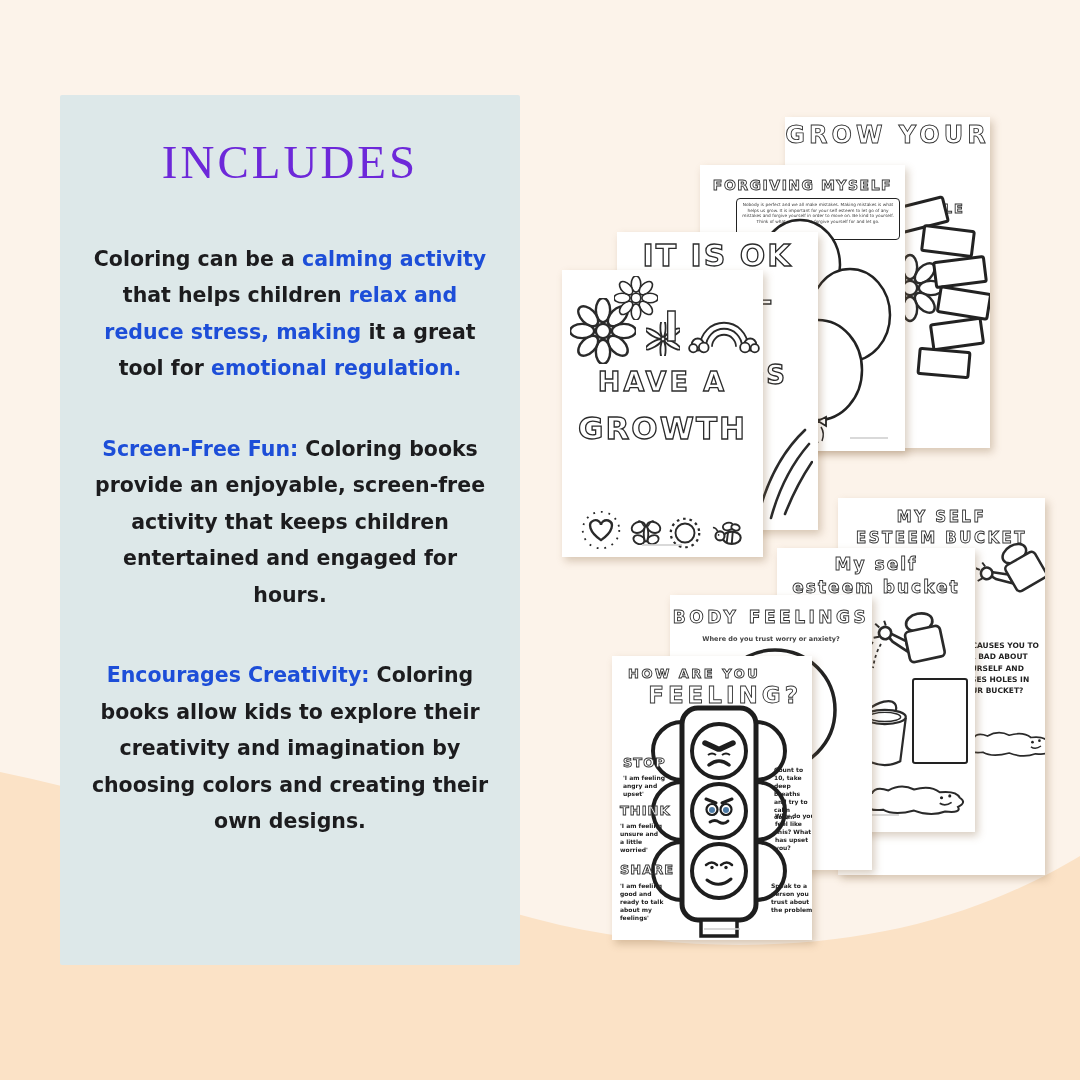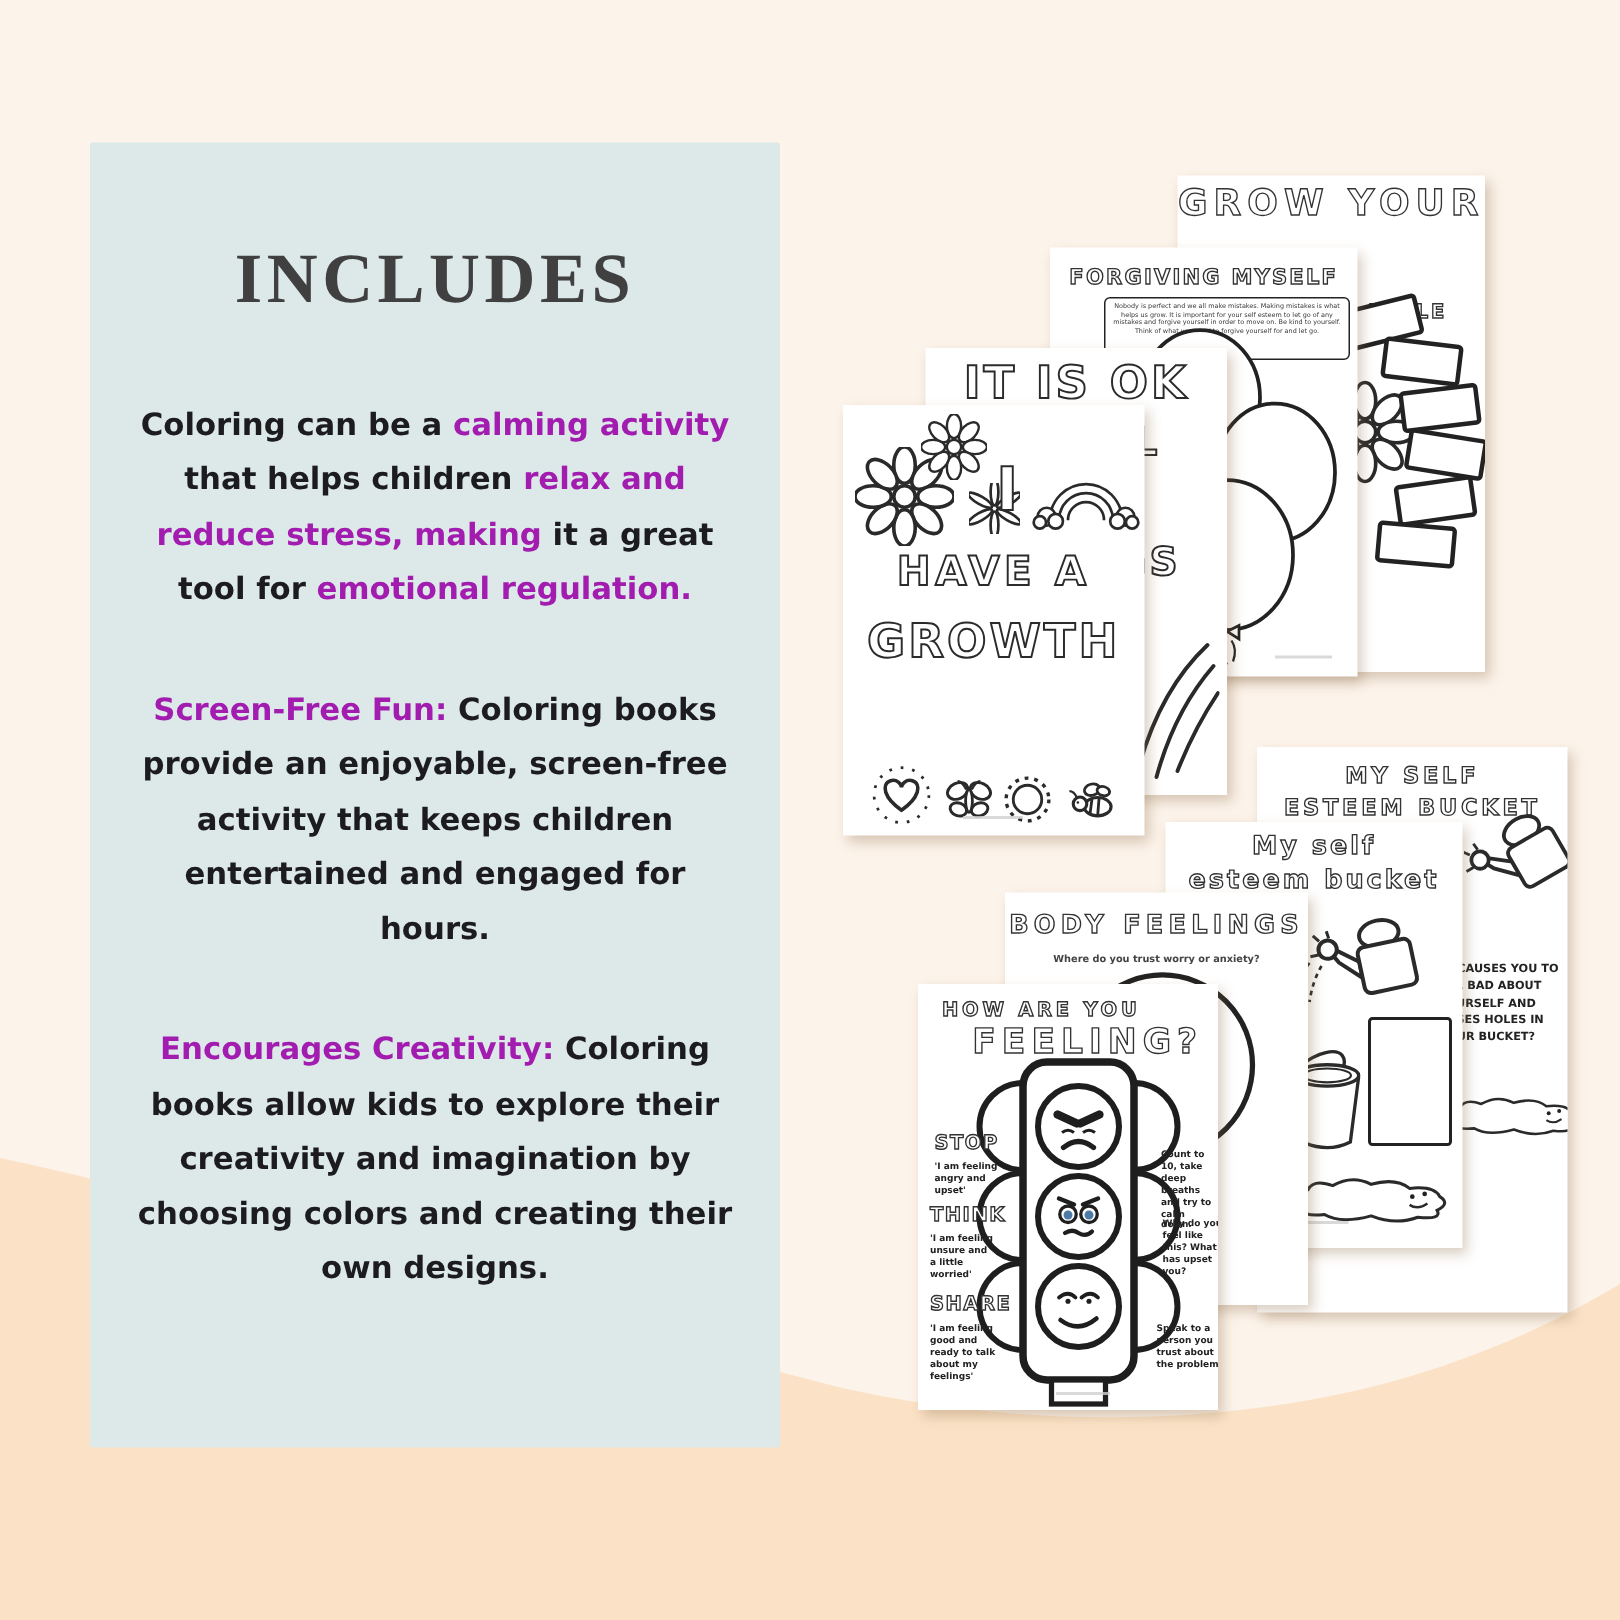--- a/index.html
+++ b/index.html
@@ -1,25 +1,25 @@
 <!DOCTYPE html>
 <html><head>
 <meta charset="utf-8">
 <style>
   html,body{margin:0;padding:0;}
   #canvas{position:relative;width:1080px;height:1080px;overflow:hidden;background:#fcf3ea;font-family:"DejaVu Sans",sans-serif;}
   #wave{position:absolute;left:0;top:0;z-index:0;}
   
   #panel{position:absolute;left:60px;top:95px;width:460px;height:870px;background:#dde8e9;z-index:2;border-radius:2px;}
-  #panel .heading{margin-top:64px;text-align:center;font-family:"Liberation Serif","DejaVu Serif",serif;font-size:47px;letter-spacing:3px;color:#404040;font-weight:700;}
+  #panel .heading{margin-top:40px;text-align:center;font-family:"Liberation Serif","DejaVu Serif",serif;font-size:47px;letter-spacing:3px;color:#6d28d9;font-weight:400;}
   #panel p{margin:0 28px;text-align:center;font-size:20.5px;line-height:1.78;font-weight:600;color:#1c1c1e;}
   #panel p.p1{margin-top:52px;}
   #panel p.p2{margin-top:44px;}
   #panel p.p3{margin-top:44px;}
-  .blue{color:#a21caf;}
+  .blue{color:#1d4ed8;}
   
   .pg{position:absolute;background:#fff;box-shadow:3px 4px 8px rgba(140,105,70,.33);overflow:hidden;}
   .ol{color:#fff;-webkit-text-stroke:0.9px #333;font-weight:800;white-space:nowrap;}
   .ol-lg{color:#fff;-webkit-text-stroke:1.3px #2b2b2b;font-weight:800;white-space:nowrap;}
   .ctr{position:absolute;left:0;right:0;text-align:center;}
   .abs{position:absolute;}
   .tiny{font-size:6px;line-height:1.32;font-weight:700;color:#222;}
   .pagemark{position:absolute;height:2px;background:#cfcfcf;opacity:.8;}
   svg{display:block;}
   .boxtext{font-size:4.3px;line-height:1.32;color:#3a3a3a;text-align:center;font-weight:500;}

